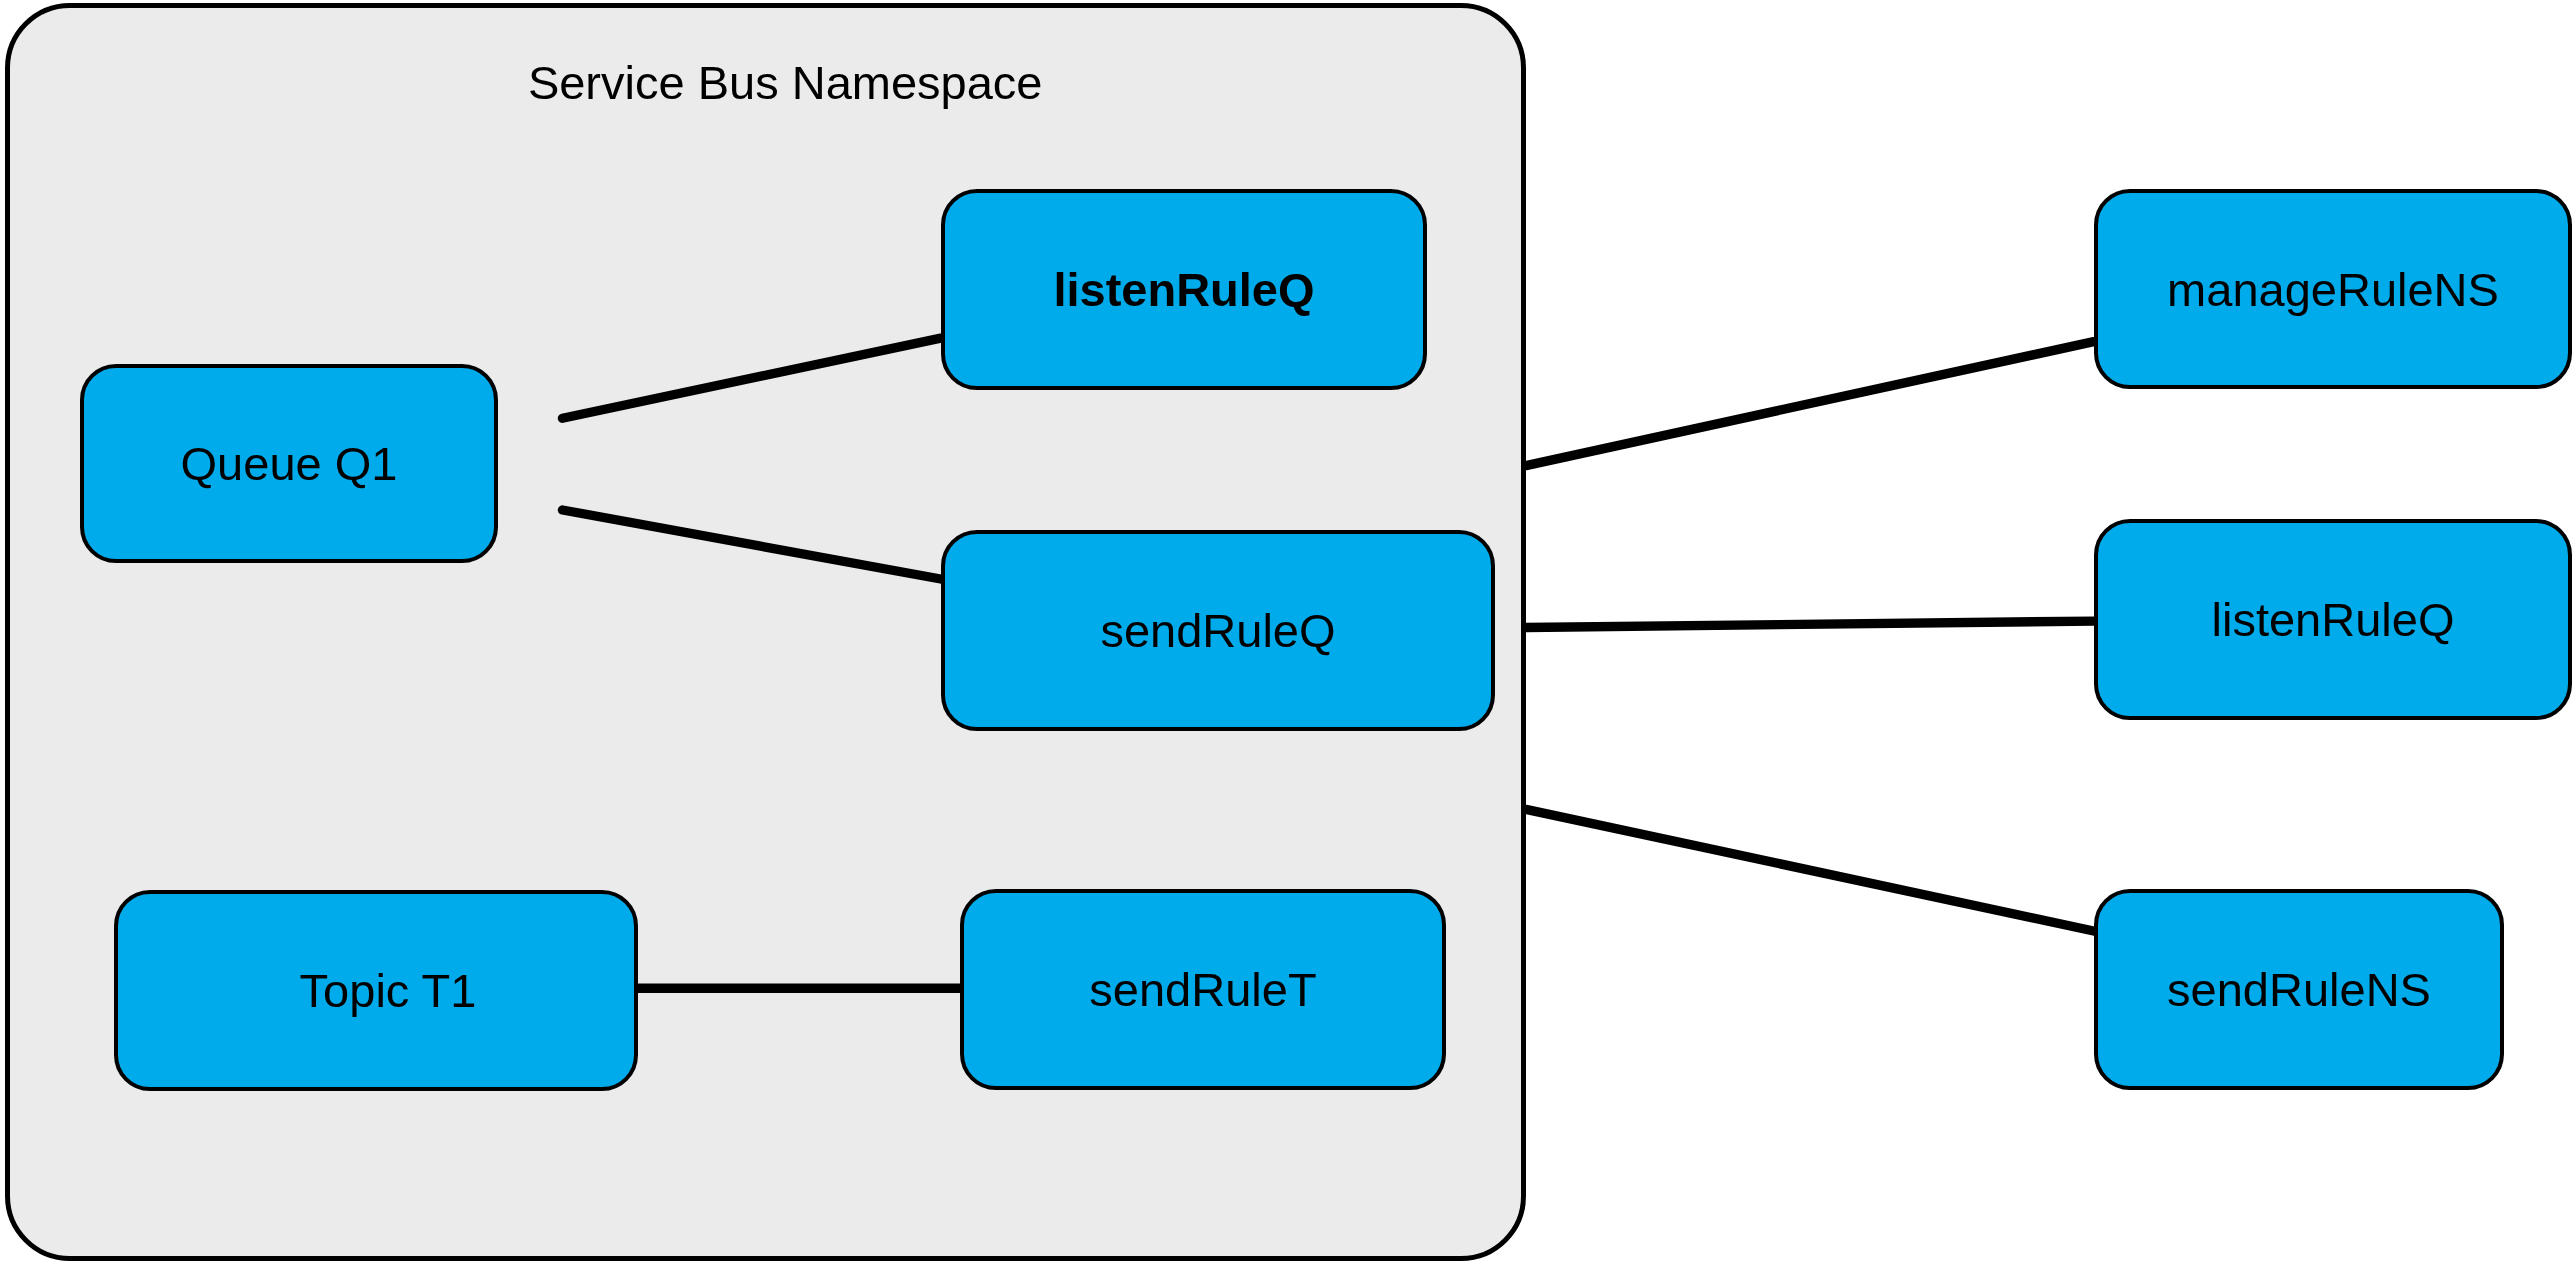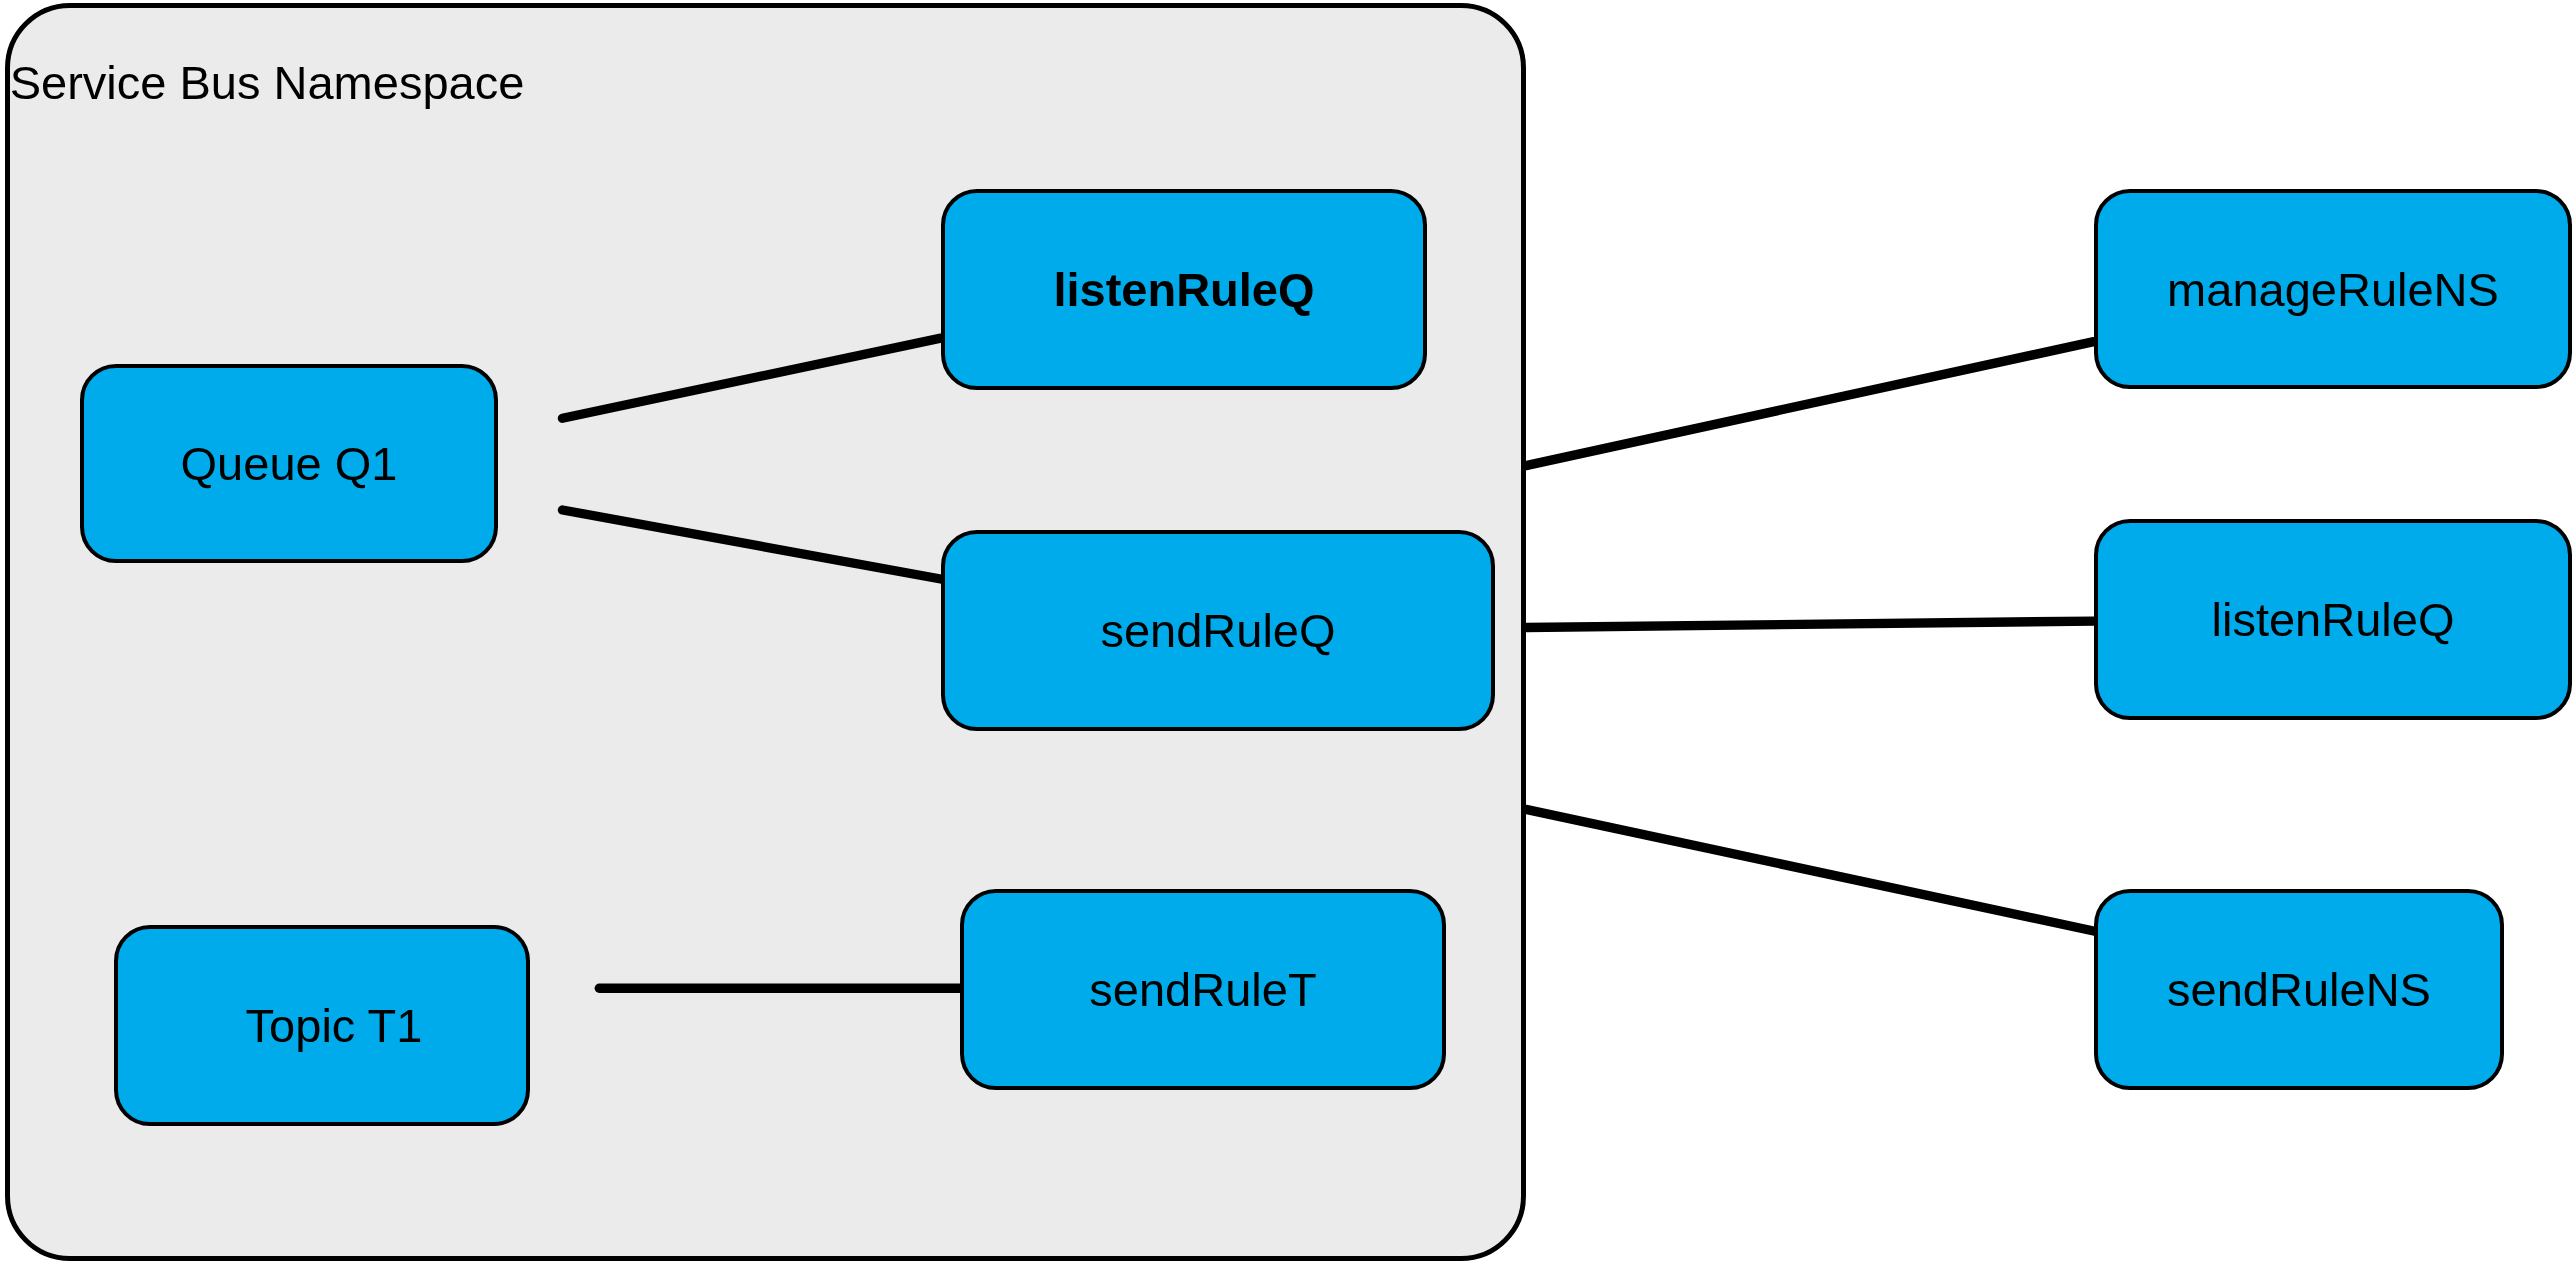--- a/index.html
+++ b/index.html
@@ -24,25 +24,26 @@
     box-sizing: border-box;
     background: var(--ns-fill, #ebebeb);
     border: 5.8px solid #000000;
     border-radius: 65px;
   }
   .ns-title {
     position: absolute;
     left: 0;
     top: 51px;
     width: 100%;
-    text-align: left;
+    text-align: center;
     font-size: 47px;
     line-height: 1;
     color: #000000;
     letter-spacing: 0px;
+    padding-left: 20px;
   }
   .node {
     position: absolute;
     box-sizing: border-box;
     background: var(--node-fill, #00abeb);
     border: 4.7px solid #000000;
     border-radius: 36px;
     display: flex;
     align-items: center;
     justify-content: center;
@@ -61,21 +62,21 @@
   }
   .edges line {
     stroke: var(--line-color, #000000);
     stroke-width: 16;
     stroke-linecap: round;
   }
   
   .n-queue-q1      { left: 80px;  top: 364px;  width: 418px; height: 199px; }
   .n-listen-rule-q { left: 941px; top: 189px;  width: 486px; height: 201px; font-weight: bold; }
   .n-send-rule-q   { left: 941px; top: 530px;  width: 554px; height: 201px; }
-  .n-topic-t1      { left: 114px;  top: 925px; width: 416px; height: 201px; padding-left: 24px; }
+  .n-topic-t1      { left: 114px;  top: 890px; width: 524px; height: 201px; padding-left: 24px; }
   .n-send-rule-t   { left: 960px; top: 889px; width: 486px; height: 201px; }
   .n-manage-rule-ns{ left: 2094px; top: 189px;  width: 478px; height: 200px; }
   .n-listen-rule-ns{ left: 2094px; top: 519px;  width: 478px; height: 201px; }
   .n-send-rule-ns  { left: 2094px; top: 889px; width: 410px; height: 201px; }
 </style>
 </head>
 <body>
 
 <div class="canvas">
 

